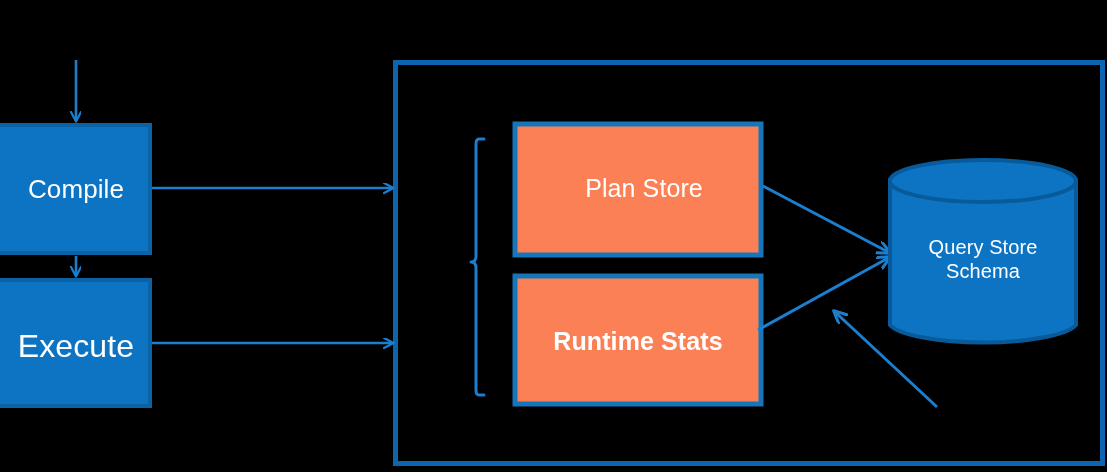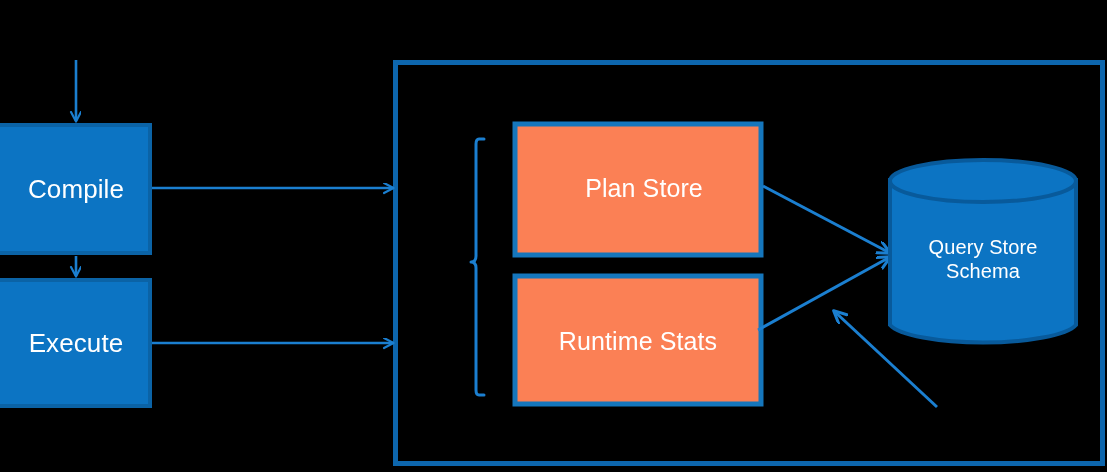--- a/index.html
+++ b/index.html
@@ -28,23 +28,23 @@
     color: #FFFFFF;
     font-family: "Liberation Sans", sans-serif;
     font-weight: 400;
     text-align: center;
     line-height: 1.18;
     white-space: pre-line;
     pointer-events: none;
     letter-spacing: .1px;
   }
   .lbl-compile   { left: 0px;   top: 174px; width: 152px; font-size: 26px; }
-  .lbl-execute   { left: 0px;   top: 328px; width: 152px; font-size: 26px; }
+  .lbl-execute   { left: 0px;   top: 328px; width: 152px; font-size: 32px; }
   .lbl-plan      { left: 513px; top: 174px; width: 262px; font-size: 25px; }
-  .lbl-runtime   { left: 513px; top: 327px; width: 250px; font-size: 25px; }
+  .lbl-runtime   { left: 513px; top: 327px; width: 250px; font-size: 25px; font-weight: bold; }
   .lbl-cylinder  { left: 888px; top: 236px; width: 190px; font-size: 20px; }
 </style>
 </head>
 <body>
 
 <div id="canvas">
 
   <svg id="svg-layer" viewBox="0 0 1107 472">
     <defs>
       <marker id="arrowThin" markerWidth="12" markerHeight="12" refX="10" refY="5" orient="auto" markerUnits="userSpaceOnUse">

